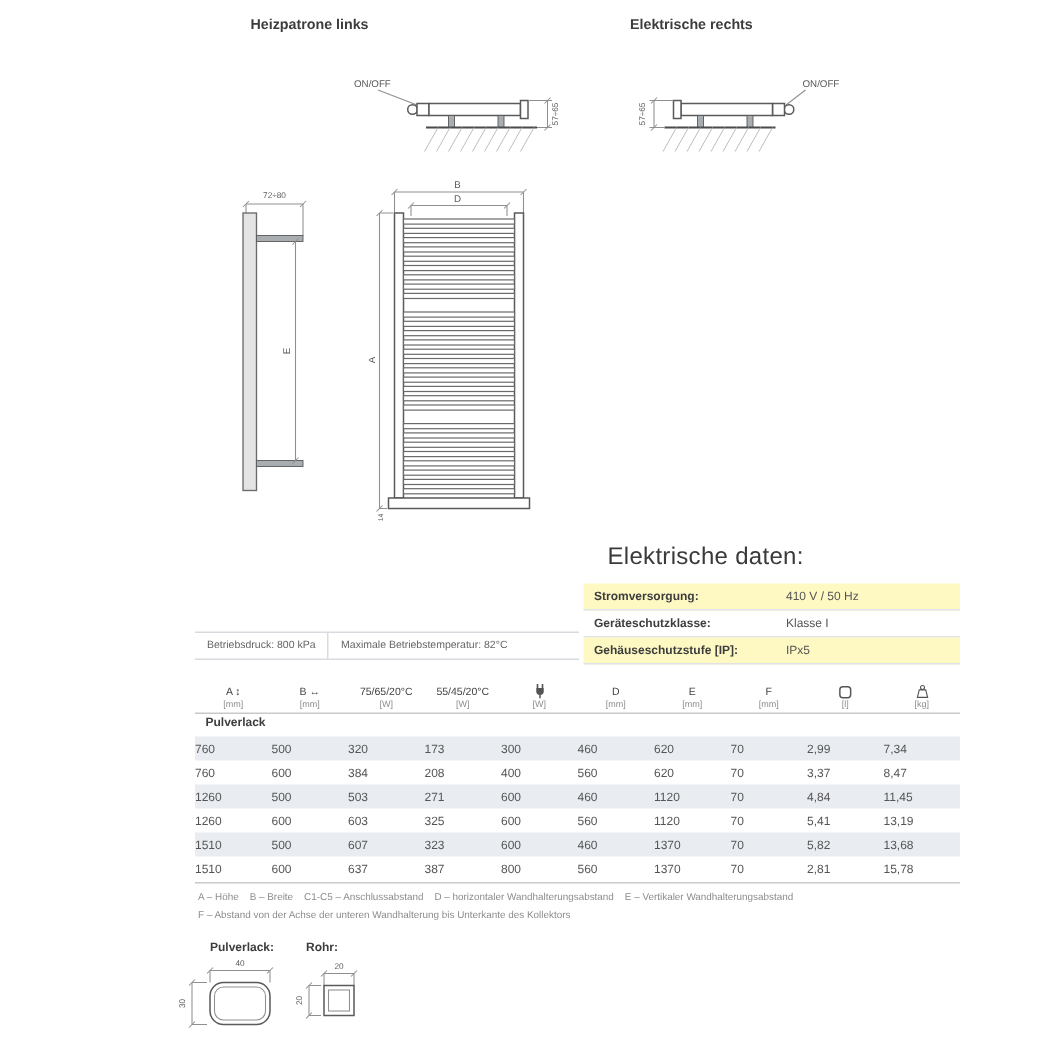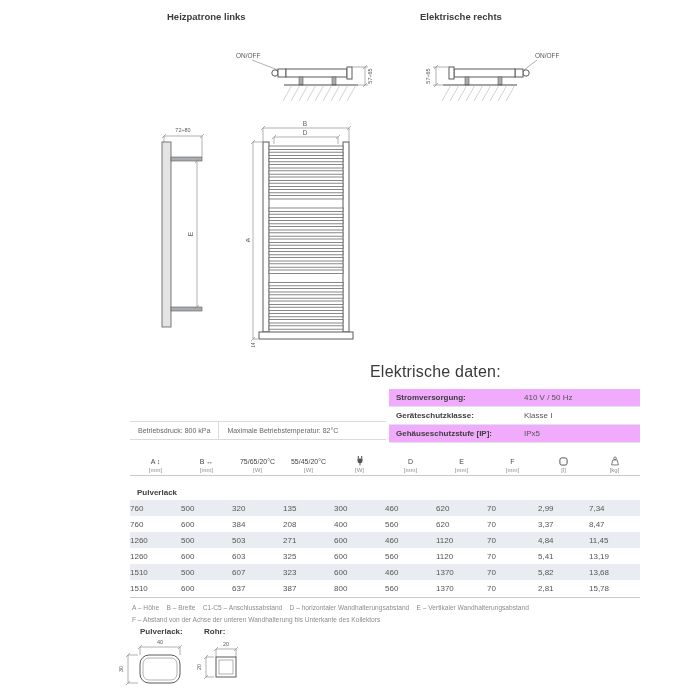--- a/index.html
+++ b/index.html
@@ -7,36 +7,36 @@
   body{width:700px;height:700px;font-family:"Liberation Sans",sans-serif;color:#4a4a4a;position:relative;overflow:hidden}
   .page{position:relative;width:584px;height:700px;background:#fff}
   .abs{position:absolute}
   .hdr{font-size:9.5px;font-weight:bold;color:#3c3c3c}
   .lbl-b{font-size:8px;font-weight:bold;color:#3c3c3c}
   .section-title{font-size:16px;color:#3a3a3a;letter-spacing:0.2px}
 
   
   .etable{width:251px;font-size:8px}
   .erow{display:flex;align-items:center;height:18px;border-bottom:1px solid #dfe3e7;padding:0 7px}
-  .erow.shade{background:#f0abfc}
+  .erow.shade{background:#fef9c3}
   .elbl{font-weight:bold;width:128px;color:#3d3d3d}
   .evalue{color:#555}
 
   
   .pstrip{display:flex;width:256px;height:19px;border-top:1px solid #d7dbdf;border-bottom:1px solid #d7dbdf;font-size:7px;align-items:center;color:#666}
   .pcell{padding:0 8px;height:100%;display:flex;align-items:center}
   .pcell + .pcell{border-left:1px solid #d7dbdf}
 
   
   .stable{width:510px;color:#555}
   .sthead{display:flex;height:27px;align-items:flex-end;padding-bottom:2px}
   .th{flex:1;text-align:center;display:flex;flex-direction:column;justify-content:flex-end;gap:1px}
   .thm{font-size:7px;color:#444;line-height:1.1;display:flex;justify-content:center;align-items:flex-end}
   .thu{font-size:6px;color:#8d8d8d}
-  .group{font-size:8px;font-weight:bold;color:#3d3d3d;padding:12px 7px;border-top:1px solid #c6cacd;height:16px}
+  .group{font-size:8px;font-weight:bold;color:#3d3d3d;padding:1px 7px;border-top:1px solid #c6cacd;height:16px}
   .trow{display:flex;height:16px;align-items:center;font-size:8px}
   .trow.shade{background:#e9edf1}
   .td{flex:1;text-align:left}
   .foot{font-size:6.6px;color:#8d8d8d;border-top:1px solid #c6cacd;padding:4px 2px 0 2px;line-height:1.8;margin-top:1px}
   .foot div{white-space:pre}
 
   
   svg text{fill:#5a5a5a;font-family:"Liberation Sans",sans-serif}
   .t4{font-size:4.5px}
   .t5{font-size:5.5px}
@@ -153,21 +153,21 @@
         <rect x="23" y="181.0" width="74" height="3.4" class="rung"></rect>
         <rect x="23" y="187.2" width="74" height="3.4" class="rung"></rect>
         <rect x="23" y="193.4" width="74" height="3.4" class="rung"></rect>
         <rect x="23" y="199.6" width="74" height="3.4" class="rung"></rect>
         <rect x="23" y="205.8" width="74" height="3.4" class="rung"></rect>
       </g>
     <rect x="13" y="212" width="94" height="7" class="ln"></rect>
     <text transform="rotate(-90 9 225)" x="9" y="225" text-anchor="middle" class="t4">14</text>
   </svg>
 
-  <div class="abs section-title" style="left:370px;top:363px">Elektrische daten:</div>
+  <div class="abs section-title" style="left:405px;top:363px">Elektrische daten:</div>
   <div class="abs etable" style="left:389px;top:389px">
       <div class="erow shade">
         <div class="elbl">Stromversorgung:</div>
         <div class="evalue">410 V / 50 Hz</div>
       </div>
       <div class="erow">
         <div class="elbl">Geräteschutzklasse:</div>
         <div class="evalue">Klasse I</div>
       </div>
       <div class="erow shade">
@@ -238,21 +238,21 @@
           </div>
           <div class="thu">[kg]</div>
         </div>
       </div>
     <div class="group">Pulverlack</div>
     <div>
         <div class="trow shade">
           <div class="td">760</div>
           <div class="td">500</div>
           <div class="td">320</div>
-          <div class="td">135</div>
+          <div class="td">173</div>
           <div class="td">300</div>
           <div class="td">460</div>
           <div class="td">620</div>
           <div class="td">70</div>
           <div class="td">2,99</div>
           <div class="td">7,34</div>
         </div>
         <div class="trow">
           <div class="td">760</div>
           <div class="td">600</div>

